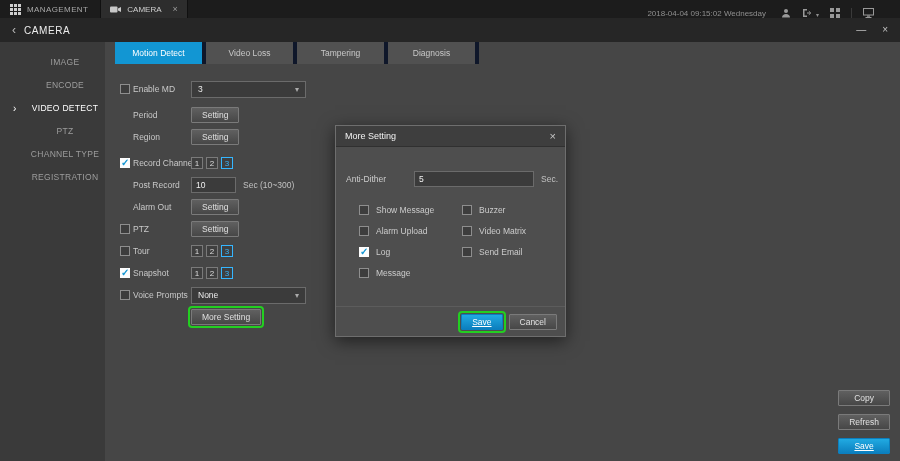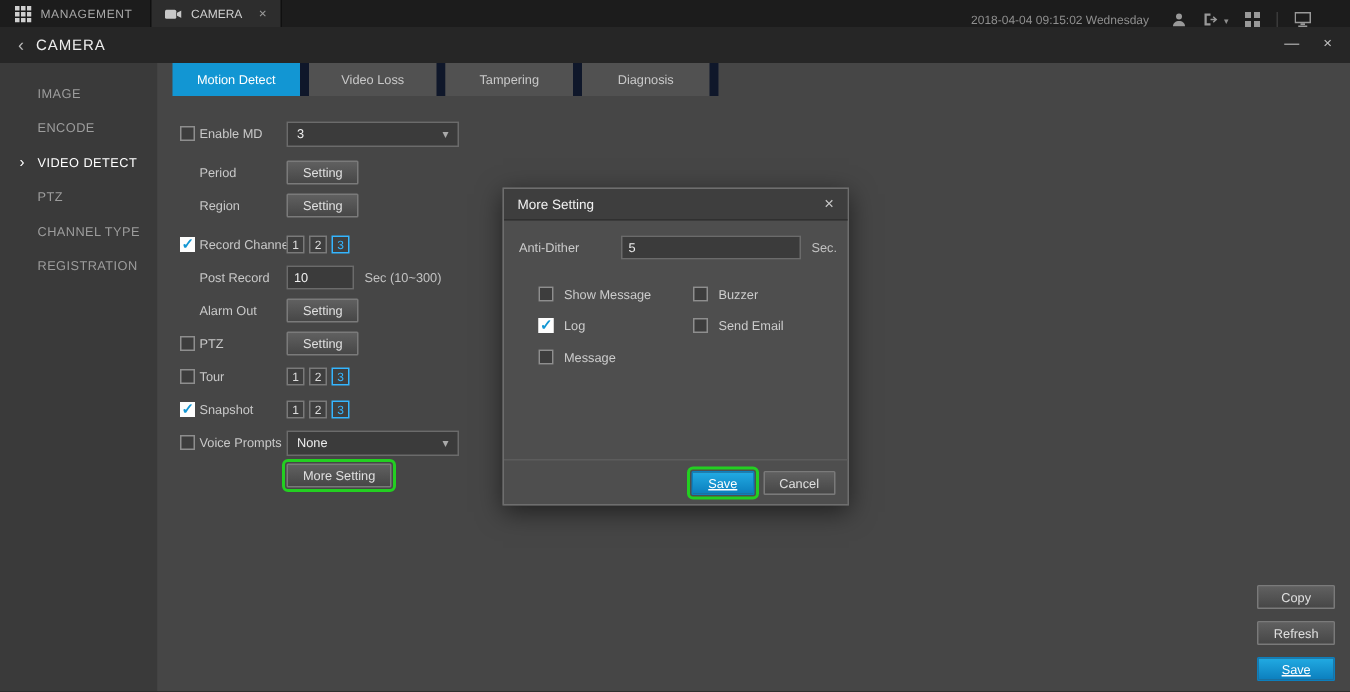--- a/index.html
+++ b/index.html
@@ -25,31 +25,31 @@
                  display:flex; align-items:center; padding:0 12px; z-index:4; }
   .ph-back { color:#bbb; font-size:12px; cursor:pointer; margin-right:8px; line-height:1; }
   .ph-title { color:#ededed; font-size:10px; letter-spacing:.6px; }
   .ph-controls { margin-left:auto; display:flex; gap:16px; color:#c0c0c0; font-size:10px; }
   .ph-controls span { cursor:pointer; line-height:1; }
 
   
   .body { position:absolute; top:42px; left:0; right:0; bottom:0; display:flex; }
   .sidebar { width:105px; background:#3a3a3a; padding-top:9px; flex:none; }
   .side-item { position:relative; height:23px; line-height:23px; padding-left:25px;
-               font-size:8.5px; color:#9d9d9d; letter-spacing:.3px; cursor:pointer; white-space:nowrap; }
+               font-size:8.5px; color:#9d9d9d; letter-spacing:.3px; cursor:pointer; white-space:nowrap;text-align:center; }
   .side-item.active { color:#ffffff; }
   .side-arrow { position:absolute; left:13px; top:0; color:#fff; font-size:10px; display:none; }
   .side-item.active .side-arrow { display:block; }
 
   .main { position:relative; flex:1; background:#464646; }
 
   
   .tabs { position:absolute; top:0; left:10px; display:flex; height:22px; }
   .tab { min-width:91px; padding:0 12px; line-height:22px; text-align:center; font-size:8.5px;
-         color:#c9c9c9; background:#515151; border-right:6px solid #0f172a; cursor:pointer; white-space:nowrap; }
+         color:#c9c9c9; background:#515151; border-right:4px solid #0f172a; cursor:pointer; white-space:nowrap; }
   .tab.active { background:#1296d3; color:#fff; }
 
   
   .form { position:absolute; top:36px; left:0; }
   .frow { display:flex; align-items:center; height:22px; padding-left:15px; font-size:8.5px; color:#c9c9c9; }
   .mt4 { margin-top:4px; }
   .cb-slot { width:13px; flex:none; display:flex; align-items:center; }
   .cb { width:10px; height:10px; border:1px solid #8e8e8e; background:#3d3d3d; position:relative;
         cursor:pointer; display:inline-block; flex:none; }
   .cb.checked { background:#fdfdfd; border-color:#fdfdfd; }
@@ -71,21 +71,21 @@
           display:flex; align-items:center; justify-content:center; cursor:pointer; }
   .chan.hl { color:#35b6ff; border-color:#35b6ff; }
 
   
   .modal { position:absolute; left:230px; top:83px; width:231px; height:212px; background:#4e4e4e;
            border:1px solid #6e6e6e; box-shadow:0 4px 16px rgba(0,0,0,.55); z-index:20; }
   
   .modal-title { height:21px; background:#3e3e3e; border-bottom:1px solid #303030; display:flex;
                  align-items:center; padding:0 9px; font-size:9px; color:#f2f2f2; }
   .modal-close { margin-left:auto; cursor:pointer; color:#c8c8c8; font-size:11px; }
-  .m-anti { display:flex; align-items:center; padding-left:10px; margin-top:10px; font-size:8.5px; color:#ccc; }
+  .m-anti { display:flex; align-items:center; padding-left:10px; margin-top:24px; font-size:8.5px; color:#ccc; }
   .m-anti-label { width:68px; flex:none; }
   .m-anti .tinput { width:120px; }
   .m-opts { margin-top:12px; padding-left:23px; }
   .m-row { display:flex; height:21px; align-items:center; }
   .m-opt { display:flex; align-items:center; gap:7px; width:113px; font-size:8.5px; color:#ccc; cursor:pointer; }
   .modal-footer { position:absolute; left:0; right:0; bottom:0; height:30px; border-top:1px solid #5c5c5c;
                   display:flex; align-items:center; justify-content:flex-end; gap:6px; padding-right:8px; }
 
   
   .page-footer { position:absolute; right:10px; bottom:7px; display:flex; gap:8px;flex-direction:column; }
@@ -323,20 +323,30 @@
               <span class="cb"></span>
               <span>Show Message</span>
             </label>
             <label class="m-opt">
               <span class="cb"></span>
               <span>Buzzer</span>
             </label>
           </div>
           <div class="m-row">
             <label class="m-opt">
+              <span class="cb"></span>
+              <span>Alarm Upload</span>
+            </label>
+            <label class="m-opt">
+              <span class="cb"></span>
+              <span>Video Matrix</span>
+            </label>
+          </div>
+          <div class="m-row">
+            <label class="m-opt">
               <span class="cb checked"></span>
               <span>Log</span>
             </label>
             <label class="m-opt">
               <span class="cb"></span>
               <span>Send Email</span>
             </label>
           </div>
           <div class="m-row">
             <label class="m-opt">

